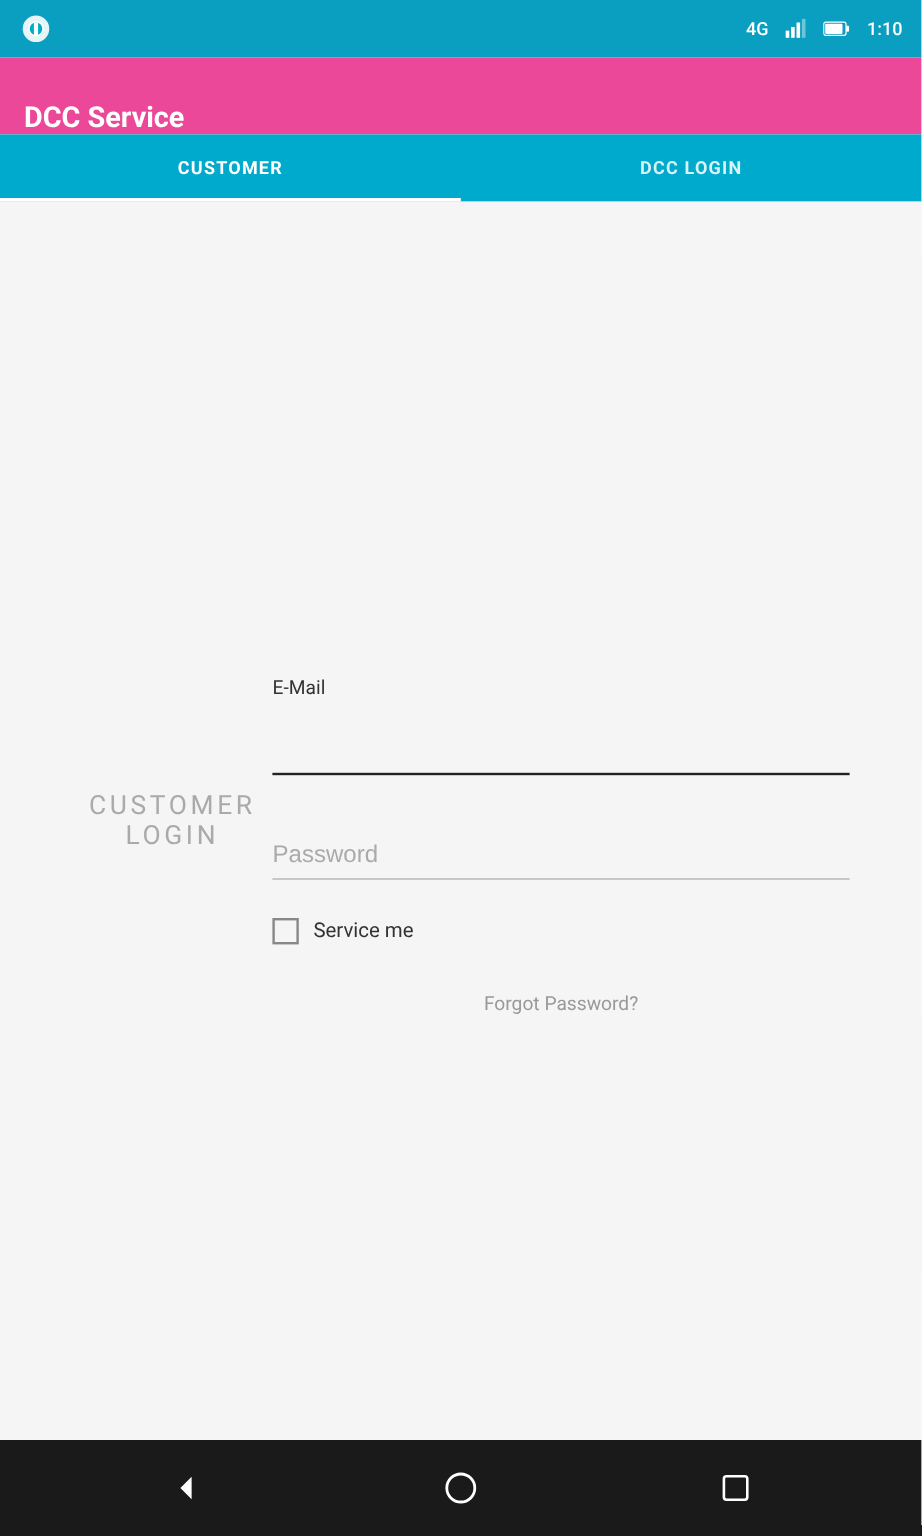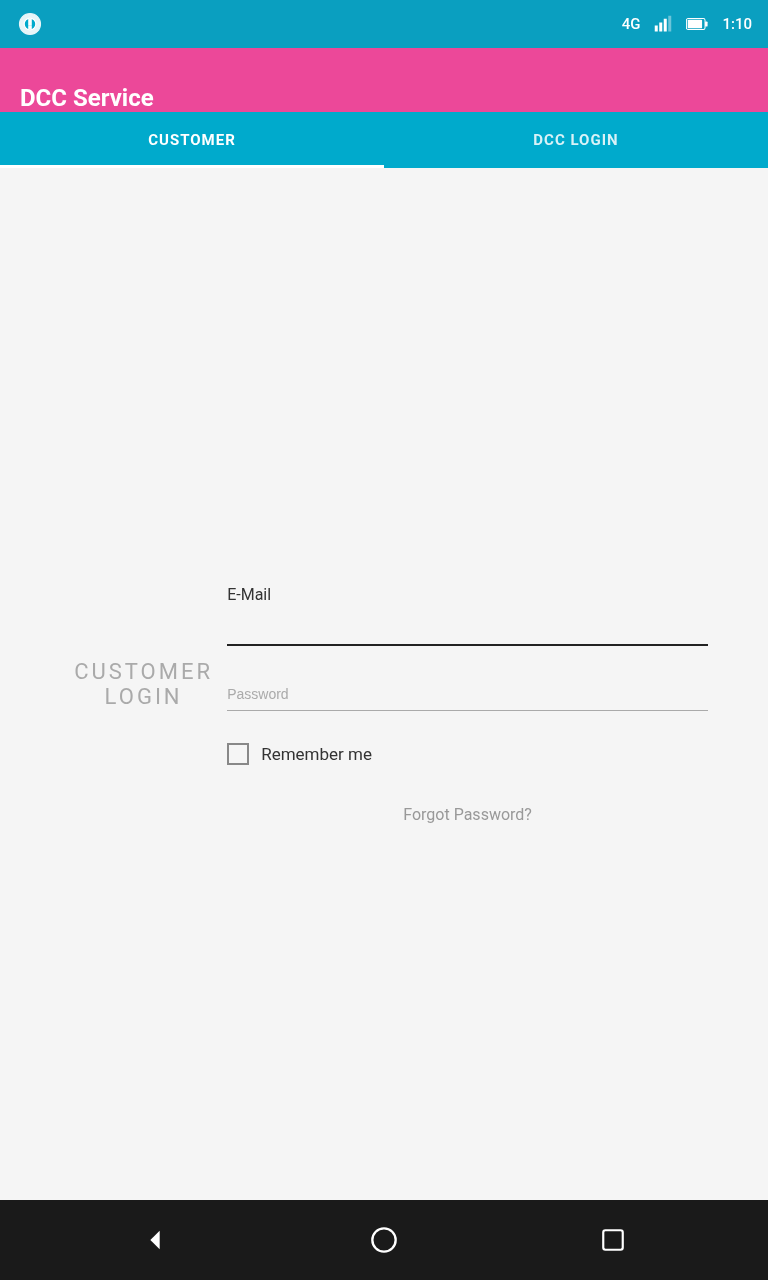--- a/index.html
+++ b/index.html
@@ -118,24 +118,25 @@
       color: #333;
       font-size: 16px;
       margin-bottom: 8px;
       display: block;
     }
     .field-input {
       width: 100%;
       border: none;
       border-bottom: 2px solid #222;
       background: transparent;
-      font-size: 14px;
+      font-size: 20px;
       padding: 8px 0;
       outline: none;
       color: #c2410c;
+      margin-top: 15px;
     }
     .field-input.password-field {
       border-bottom: 1px solid #aaa;
     }
     .field-input::placeholder {
       color: #aaa;
     }
 
     .remember-row {
       display: flex;
@@ -263,21 +264,21 @@
       <label class="field-label">E-Mail</label>
       <input type="email" class="field-input" placeholder="" style="">
     </div>
 
     <div class="field-group">
       <input type="password" class="field-input password-field" placeholder="Password" style="">
     </div>
 
     <div class="remember-row">
       <input type="checkbox" class="remember-checkbox" style="">
-      <span class="remember-label">Remember me</span>
+      <span class="remember-label">Service me</span>
     </div>
 
 
     <div class="forgot-password">Forgot Password?</div>
   </div>
 </div>
 
 <div class="bottom-nav">
 
   <div class="nav-icon">

